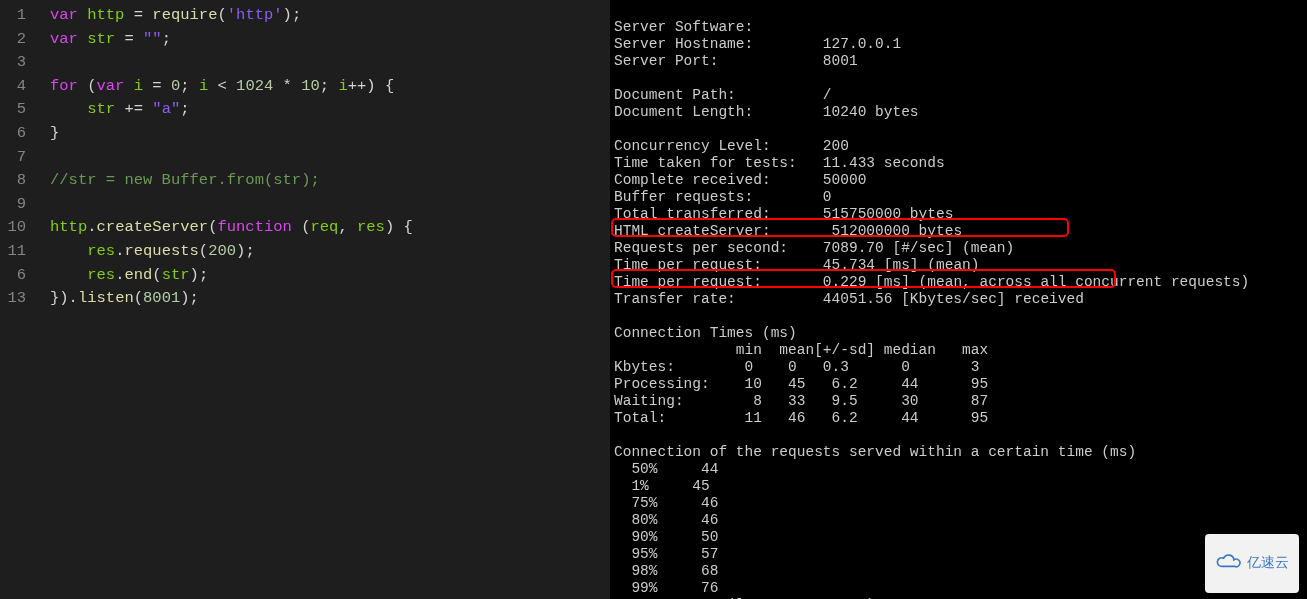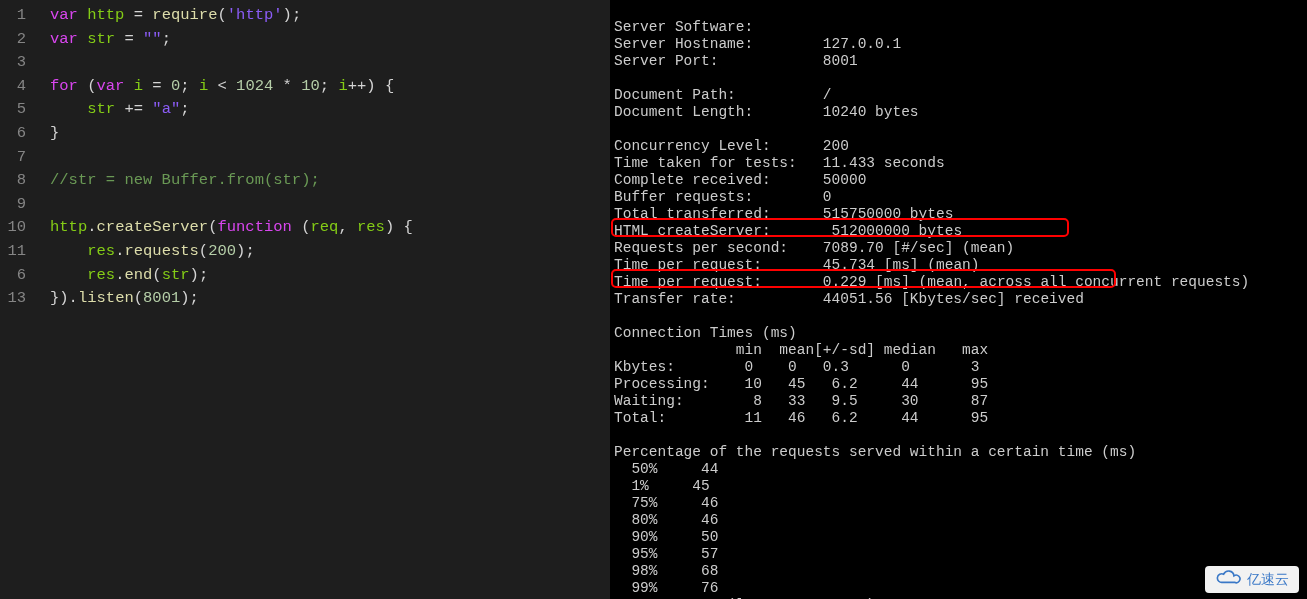--- a/index.html
+++ b/index.html
@@ -59,24 +59,24 @@
     pointer-events: none;
   }
   .watermark {
     position: absolute;
     right: 8px;
     bottom: 6px;
     background: rgba(255,255,255,0.95);
     color: #3a78c7;
     font-family: Arial, sans-serif;
     font-size: 14px;
-    padding: 4px 10px;
+    padding: 20px 10px;
     border-radius: 4px;
     display: flex;
-    align-items: center;
+    align-items: flex-start;
     gap: 6px;
   }
   .watermark svg { width: 26px; height: 16px; }
 </style>
 </head>
 <body>
 
 <div class="container">
 
   <div class="editor">
@@ -131,21 +131,21 @@
 <span>Time per request:</span>       <span>0.229 [ms] (mean, across all concurrent requests)</span>
 <span>Transfer rate:</span>          <span>44051.56 [Kbytes/sec] received</span>
 
 <span>Connection Times (ms)</span>
 <span>              min  mean[+/-sd] median   max</span>
 <span>Kbytes:</span><span>        0    0   0.3      0       3</span>
 <span>Processing:</span><span>    10   45   6.2     44      95</span>
 <span>Waiting:</span><span>        8   33   9.5     30      87</span>
 <span>Total:</span><span>         11   46   6.2     44      95</span>
 
-<span>Percentage of the requests served within a certain time (ms)</span>
+<span>Connection of the requests served within a certain time (ms)</span>
 <span>  50%     44</span>
 <span>  1%     45</span>
 <span>  75%     46</span>
 <span>  80%     46</span>
 <span>  90%     50</span>
 <span>  95%     57</span>
 <span>  98%     68</span>
 <span>  99%     76</span>
 <span> 100%     95 (longest request)</span>
 

